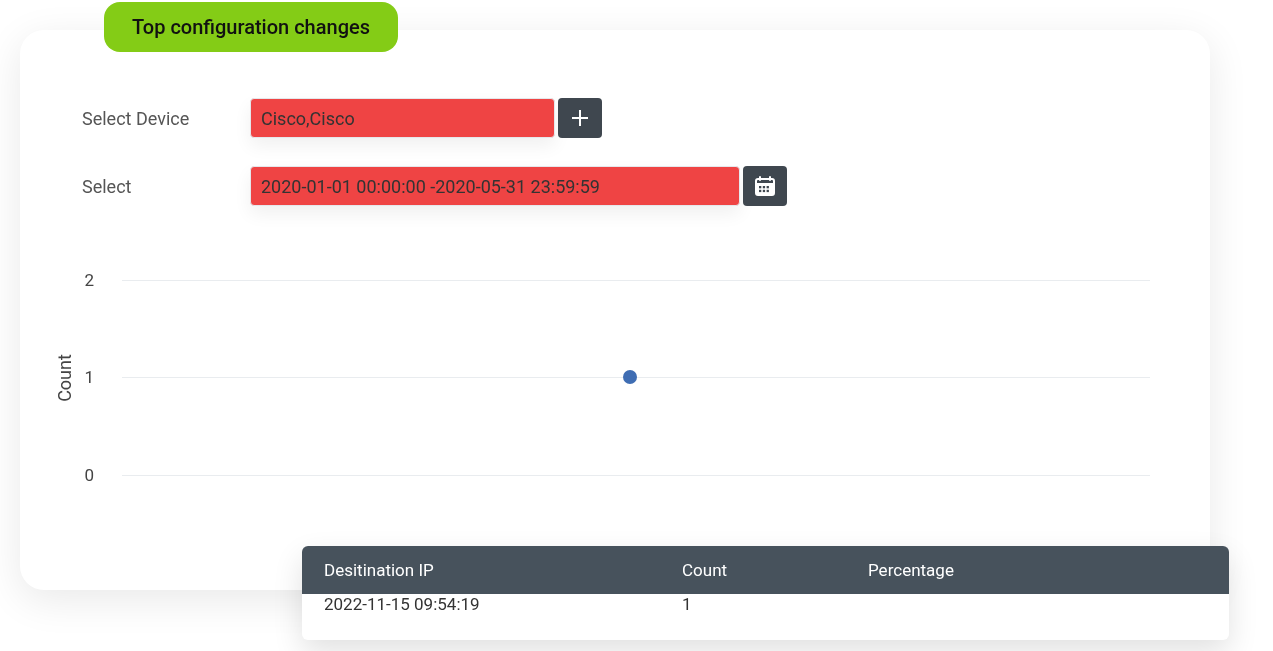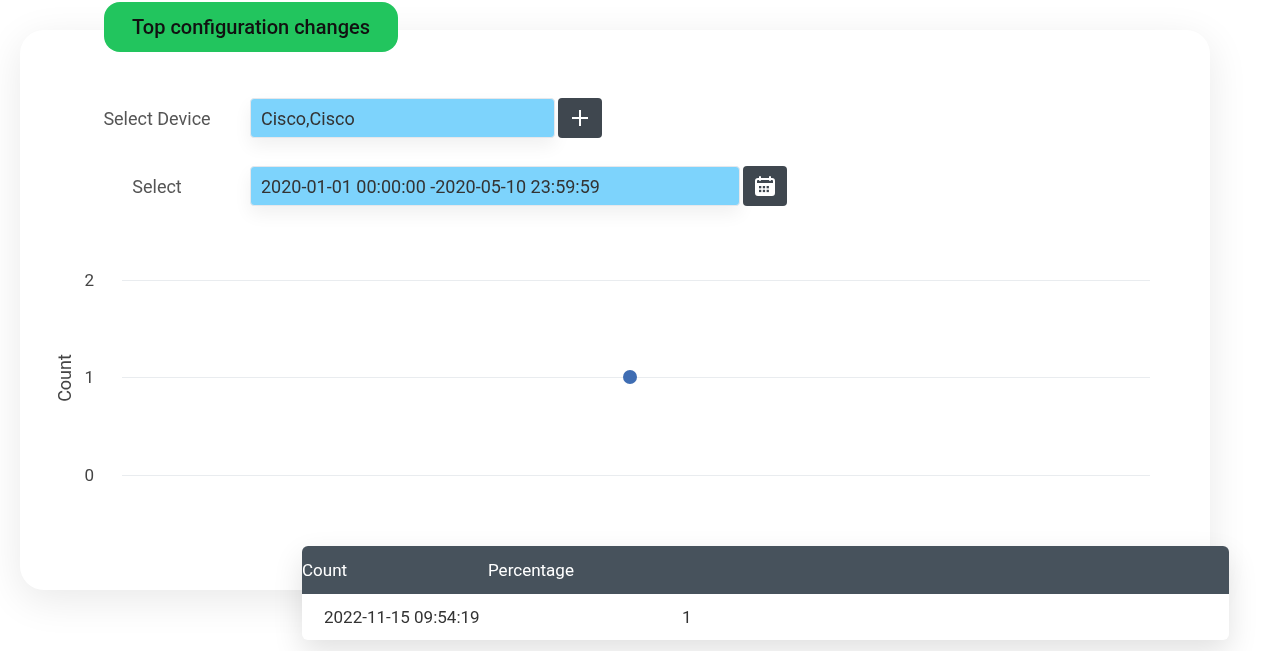--- a/index.html
+++ b/index.html
@@ -1,34 +1,34 @@
 <!DOCTYPE html>
 <html><head>
 <meta charset="utf-8">
 <style>
   html,body{margin:0;padding:0;background:#fff;font-family:-apple-system,BlinkMacSystemFont,"Segoe UI",Roboto,Arial,sans-serif;color:#222}
   .stage{position:relative;width:1273px;height:651px}
   .card{position:absolute;left:20px;top:30px;width:1190px;height:560px;background:#fff;border-radius:24px;box-shadow:0 10px 40px rgba(0,0,0,.09)}
-  .tab{position:absolute;left:104px;top:2px;background:#22c55e;color:#111;border-radius:16px;height:50px;display:flex;align-items:center;padding:0 28px;font-size:20px;font-weight:500}
+  .tab{position:absolute;left:104px;top:2px;background:#84cc16;color:#111;border-radius:16px;height:50px;display:flex;align-items:center;padding:0 28px;font-size:20px;font-weight:500}
   .row{position:absolute;left:82px;display:flex;align-items:center}
   .row-device{top:98px}
   .row-period{top:166px}
-  .lbl{width:150px;text-align:center;font-size:18px;color:#555;padding-right:18px}
-  .inp{height:40px;border:1px solid #e5e7eb;border-radius:4px;background:#7dd3fc;font-size:18px;color:#333;display:flex;align-items:center;padding:0 10px;box-sizing:border-box;box-shadow:0 8px 18px rgba(0,0,0,.06)}
+  .lbl{width:150px;text-align:left;font-size:18px;color:#555;padding-right:18px}
+  .inp{height:40px;border:1px solid #e5e7eb;border-radius:4px;background:#ef4444;font-size:18px;color:#333;display:flex;align-items:center;padding:0 10px;box-sizing:border-box;box-shadow:0 8px 18px rgba(0,0,0,.06)}
   .inp-device{width:305px}
   .inp-period{width:490px}
   .btn-sq{width:44px;height:40px;background:#3f474f;border-radius:4px;display:flex;align-items:center;justify-content:center;margin-left:3px;cursor:pointer}
   .chart{position:absolute;left:100px;top:265px;width:1050px;height:225px}
   .ylabel{position:absolute;left:-36px;top:50%;transform:translate(-50%,-50%) rotate(-90deg);transform-origin:center;font-size:18px;color:#444}
   .tick{position:absolute;left:-6px;transform:translate(-100%,-50%);font-size:17px;color:#444}
   .grid{position:absolute;left:22px;right:0;height:1px;background:#e9ecef}
   .dot{position:absolute;width:14px;height:14px;border-radius:50%;background:#3f6db3;transform:translate(-50%,-50%)}
   .tbl{position:absolute;left:302px;top:546px;width:927px;border-radius:6px;box-shadow:0 12px 30px rgba(0,0,0,.12);overflow:hidden;background:#fff}
   .thead{background:#47525c;color:#fff;display:flex;height:48px;align-items:center;font-size:17px;font-weight:400}
-  .trow{display:flex;height:46px;align-items:center;font-size:17px;color:#333}
+  .trow{display:flex;height:46px;align-items:flex-start;font-size:17px;color:#333}
   .c0{width:380px;padding-left:22px;box-sizing:border-box}
   .c1{width:186px}
   .c2{flex:1;display:flex;align-items:center;gap:10px;padding-right:36px}
   .pbar{height:12px;background:#5bb7c2;border-radius:1px}
   svg{display:block}
 </style>
 </head>
 <body>
 
 <div class="stage">
@@ -48,21 +48,21 @@
         <svg width="18" height="18" viewBox="0 0 18 18">
             <path d="M8 1h2v16H8zM1 8h16v2H1z" fill="#fff"></path>
           </svg>
       </span>
     </div>
   </div>
 
   <div class="row row-period">
     <div class="lbl">Select</div>
     <div class="inp inp-period">
-      <span>2020-01-01 00:00:00 -2020-05-10 23:59:59</span>
+      <span>2020-01-01 00:00:00 -2020-05-31 23:59:59</span>
     </div>
     <div class="btn-sq">
       <span>
         <svg width="22" height="22" viewBox="0 0 22 22">
           <rect x="2" y="4" width="18" height="16" rx="2" fill="#fff"></rect>
           <rect x="2" y="4" width="18" height="4" fill="#3f474f"></rect>
           <rect x="2" y="4" width="18" height="16" rx="2" fill="none" stroke="#fff" stroke-width="2"></rect>
           <rect x="5" y="1" width="2" height="5" rx="1" fill="#fff"></rect>
           <rect x="15" y="1" width="2" height="5" rx="1" fill="#fff"></rect>
           <g fill="#3f474f">
@@ -84,20 +84,21 @@
     <div class="tick" style="top:112px">1</div>
     <div class="tick" style="top:210px">0</div>
     <div class="grid" style="top:15px"></div>
     <div class="grid" style="top:112px"></div>
     <div class="grid" style="top:210px"></div>
     <div class="dot" style="left:530px;top:112px"></div>
   </div>
 
   <div class="tbl">
     <div class="thead">
+      <div class="c0">Desitination IP</div>
       <div class="c1">Count</div>
       <div class="c2">Percentage</div>
     </div>
     <div class="trow">
       <div class="c0">2022-11-15 09:54:19</div>
       <div class="c1">1</div>
     </div>
   </div>
 </div>
 

